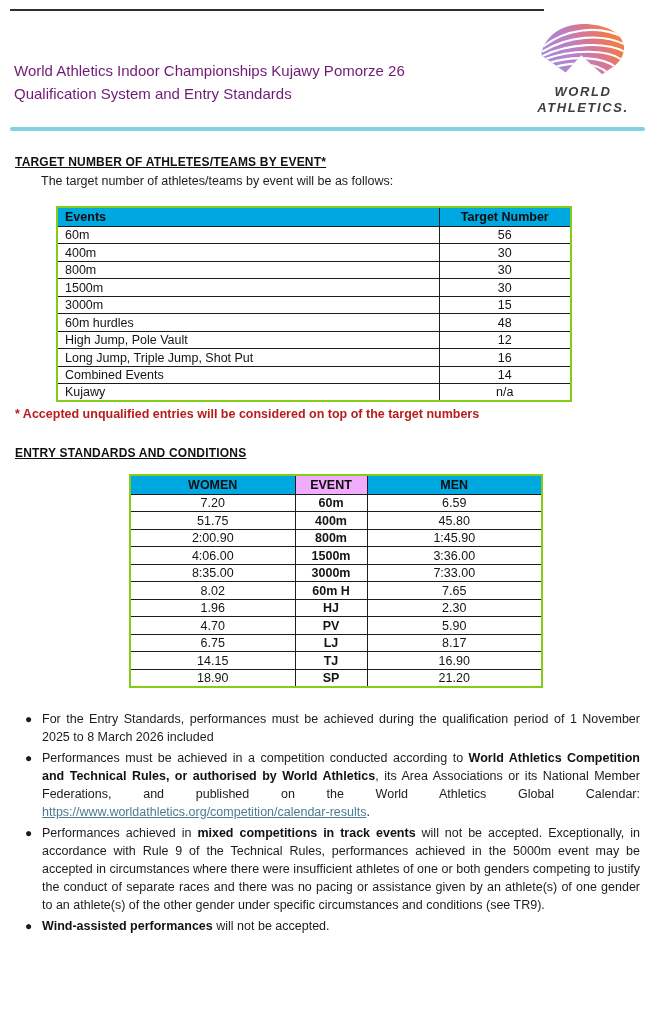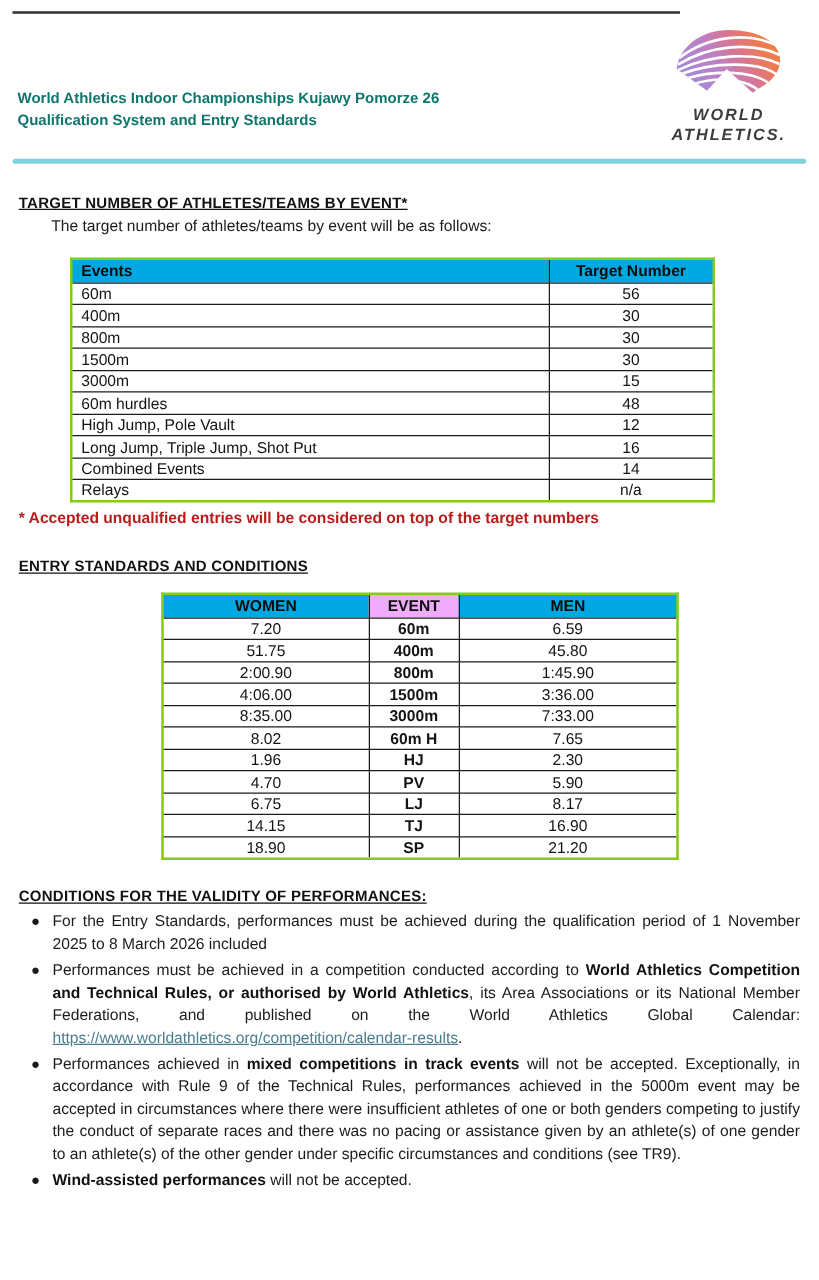--- a/index.html
+++ b/index.html
@@ -14,21 +14,21 @@
   .top-rule {
     position: absolute; left: 10px; top: 9px;
     width: 534px; height: 2px; background: #2f2f2f;
   }
   .header {
     display: flex; justify-content: space-between; align-items: flex-end;
     padding: 18px 12px 0 14px;
   }
   .title-block { padding-bottom: 10px; }
   .doc-title {
-    font-size: 12px; font-weight: bold; line-height: 1.5; color: #0f766e;
+    font-size: 15px; font-weight: normal; line-height: 1.5; color: #701a75;
   }
   .logo-block { text-align: center; width: 118px; padding-right: 2px; }
   .logo-mark { display: block; margin: 0 auto; }
   .logo-text {
     font-size: 13px; font-weight: bold; color: #3d3d3d;
     letter-spacing: 1.6px; line-height: 1.2; margin-top: 2px; font-style: italic;
   }
   .divider {
     height: 4px; margin: 12px 10px 0 10px; border-radius: 2px;
   }
@@ -167,21 +167,21 @@
           </tr>
           <tr>
             <td>Long Jump, Triple Jump, Shot Put</td>
             <td>16</td>
           </tr>
           <tr>
             <td>Combined Events</td>
             <td>14</td>
           </tr>
           <tr>
-            <td>Relays</td>
+            <td>Kujawy</td>
             <td>n/a</td>
           </tr>
         </tbody>
     </table>
     <div class="footnote">* Accepted unqualified entries will be considered on top of the target numbers</div>
   </div>
 
   <div class="sec2">
     <div class="section-heading">ENTRY STANDARDS AND CONDITIONS</div>
     <table class="doc-table t2">
@@ -246,21 +246,20 @@
           <tr>
             <td>18.90</td>
             <td>SP</td>
             <td>21.20</td>
           </tr>
         </tbody>
     </table>
   </div>
 
   <div class="sec3">
-    <div class="section-heading">CONDITIONS FOR THE VALIDITY OF PERFORMANCES:</div>
     <div class="bullets">
       <div class="bullet">
         <span class="bullet-marker">●</span>
         <span class="bullet-text"><span>For the Entry Standards, performances must be achieved during the qualification period of 1 November 2025 to 8 March 2026 included</span></span>
       </div>
       <div class="bullet">
         <span class="bullet-marker">●</span>
         <span class="bullet-text"><span>Performances must be achieved in a competition conducted according to </span><b>World Athletics Competition and Technical Rules,  or authorised by World Athletics</b><span>, its Area Associations or its National Member Federations, and published on the World Athletics Global Calendar: </span><a class="doc-link" href="#" style="color: rgb(74, 125, 143);">https://www.worldathletics.org/competition/calendar-results</a><span>.</span></span>
       </div>
       <div class="bullet">

